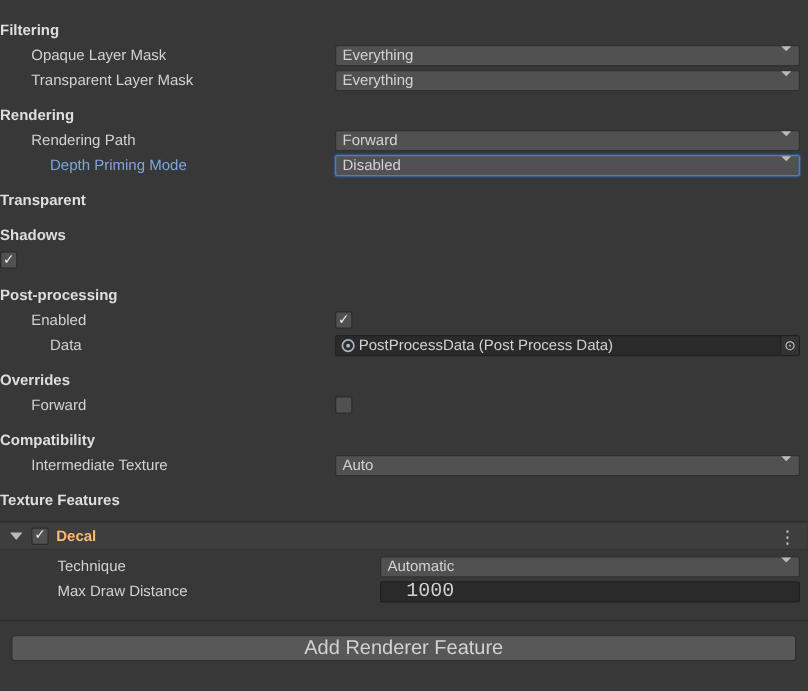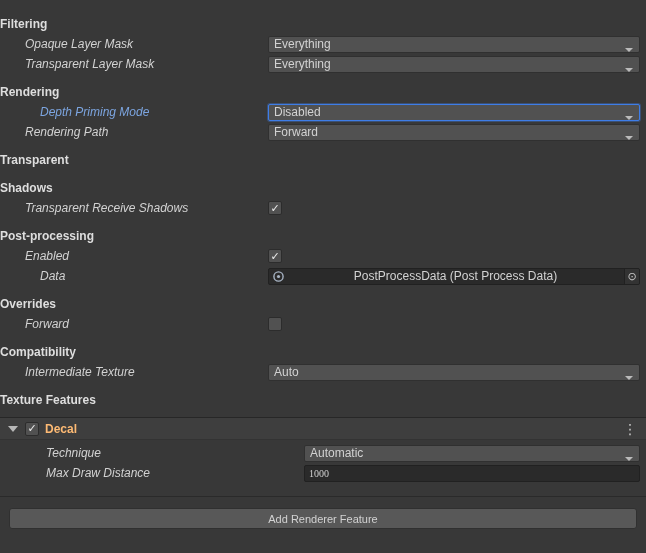--- a/index.html
+++ b/index.html
@@ -15,33 +15,33 @@
   .section-header {
     font-weight: bold;
     height: 20px; line-height: 20px;
     margin-top: 8px;
     color: #DEDEDE;
   }
   .row { display: flex; align-items: center; height: 20px; }
   .label {
     flex: 0 0 268px;
     padding-left: 25px;
-    white-space: nowrap; overflow: hidden; font-style: italic;
+    white-space: nowrap; overflow: hidden;
   }
   .label.indent2 { padding-left: 40px; }
   .label.indent0 { padding-left: 10px; }
   .label.blue { color: #7CA5E0; }
   .control { flex: 1; display: flex; align-items: center; margin-right: 6px; min-width: 0; }
 
   .dropdown {
     flex: 1; height: 17px;
     background: #515151;
     border: 1px solid #303030;
     border-radius: 2px;
-    display: flex; align-items: flex-end;
+    display: flex; align-items: flex-start;
     padding: 0 6px 0 5px;
     cursor: default;
   }
   .dropdown.focused { border: 1px solid #3E7DE7; box-shadow: 0 0 0 1px rgba(62,125,231,.35); }
   .dd-text { flex: 1; line-height: 15px; white-space: nowrap; overflow: hidden; }
   .dd-arrow {
     width: 0; height: 0;
     border-left: 4px solid transparent;
     border-right: 4px solid transparent;
     border-top: 4px solid #BBBBBB;
@@ -58,42 +58,42 @@
     cursor: default;
   }
 
   .object-field {
     flex: 1; height: 17px;
     background: #2A2A2A;
     border: 1px solid #212121;
     border-radius: 2px;
     display: flex; align-items: center;
     padding-left: 3px;
-    white-space: nowrap; overflow: hidden; text-align: center;
+    white-space: nowrap; overflow: hidden;
   }
   .asset-icon { width: 13px; height: 13px; margin-right: 2px; flex: 0 0 auto; }
   .object-text { flex: 1; overflow: hidden; white-space: nowrap; line-height: 15px; }
   .object-picker {
     flex: 0 0 15px; height: 100%;
     display: flex; align-items: center; justify-content: center;
     border-left: 1px solid #212121;
     background: #333333;
     color: #C8C8C8; font-size: 11px;
     cursor: default;
   }
 
   input.text-field {
     flex: 1; height: 17px;
     background: #2A2A2A;
     border: 1px solid #212121;
     border-radius: 2px;
     color: #D2D2D2;
-    font-family: Liberation Serif, serif;
-    font-size: 10px;
-    padding: 0 4px;
+    font-family: Liberation Mono, monospace;
+    font-size: 16px;
+    padding: 0 20px;
     outline: none;
   }
 
   .feature-box {
     margin-top: 7px;
     border-top: 1px solid #272727;
   }
   .feature-header {
     height: 22px;
     display: flex; align-items: center;
@@ -124,21 +124,21 @@
   .h-divider { height: 1px; background: #2A2A2A; margin-top: 13px; }
 
   .add-feature-wrap { margin: 11px 9px 0 9px; }
   .add-feature-btn {
     width: 100%; height: 21px;
     background: #585858;
     border: 1px solid #303030;
     border-radius: 3px;
     color: #D2D2D2;
     font-family: "Liberation Sans", sans-serif;
-    font-size: 11px;
+    font-size: 16px;
     cursor: default;
   }
 </style>
 </head>
 <body>
 
 <div class="inspector">
 
   <div class="section-header">Filtering</div>
   <div class="row">
@@ -155,43 +155,42 @@
     <div class="control">
       <div class="dropdown">
         <span class="dd-text">Everything</span>
         <span class="dd-arrow"></span>
       </div>
     </div>
   </div>
 
   <div class="section-header">Rendering</div>
   <div class="row">
+    <div class="label">Rendering Path</div>
+    <div class="control">
+      <div class="dropdown">
+        <span class="dd-text">Forward</span>
+        <span class="dd-arrow"></span>
+      </div>
+    </div>
+  </div>
+  <div class="row">
     <div class="label indent2 blue">Depth Priming Mode</div>
     <div class="control">
       <div class="dropdown focused">
         <span class="dd-text">Disabled</span>
         <span class="dd-arrow"></span>
       </div>
     </div>
   </div>
-  <div class="row">
-    <div class="label">Rendering Path</div>
-    <div class="control">
-      <div class="dropdown">
-        <span class="dd-text">Forward</span>
-        <span class="dd-arrow"></span>
-      </div>
-    </div>
-  </div>
 
   <div class="section-header">Transparent</div>
 
   <div class="section-header">Shadows</div>
   <div class="row">
-    <div class="label">Transparent Receive Shadows</div>
     <div class="control">
       <div class="checkbox">
         <span>✓</span>
       </div>
     </div>
   </div>
 
   <div class="section-header">Post-processing</div>
   <div class="row">
     <div class="label">Enabled</div>

